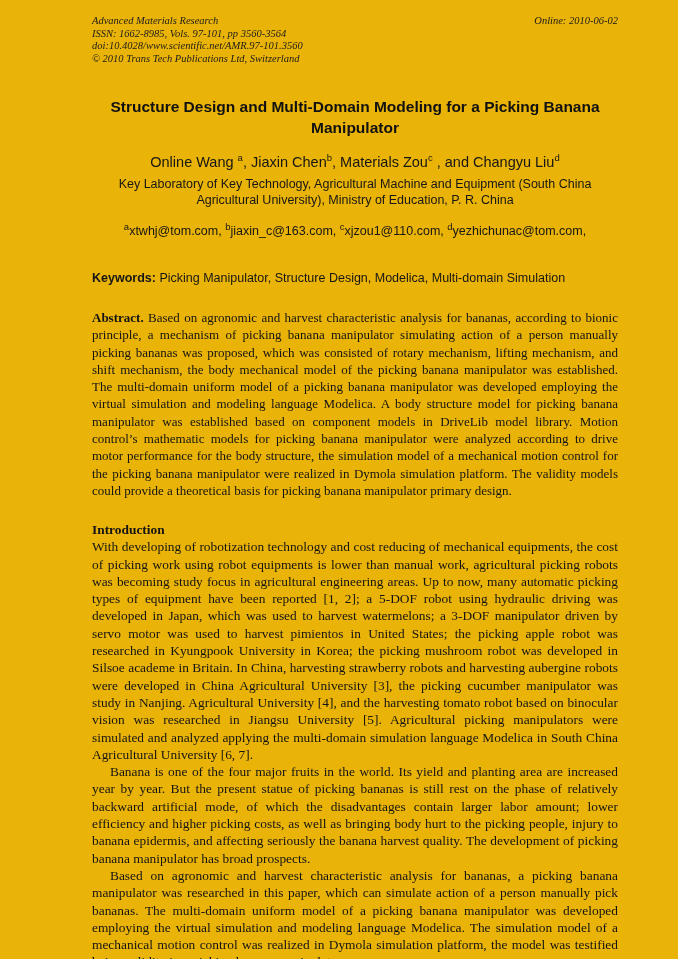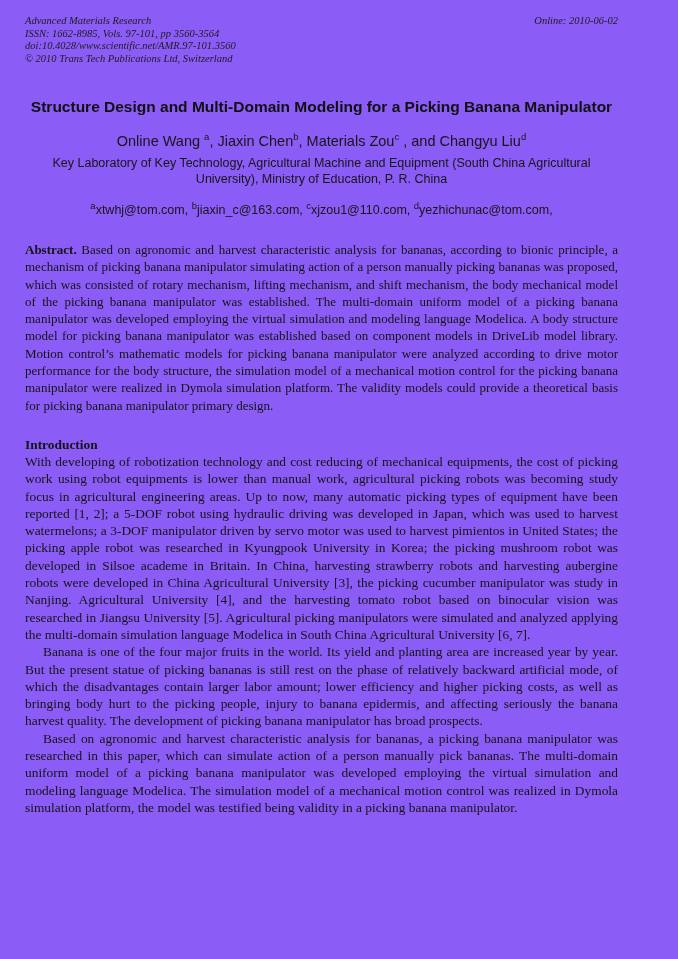--- a/index.html
+++ b/index.html
@@ -8,22 +8,22 @@
     width: 678px;
     height: 959px;
     position: relative;
     font-family: "Liberation Serif", serif;
     color: #141414;
     overflow: hidden;
   }
   .page {
     position: absolute;
     inset: 0;
-    padding: 15px 60px 0 25px;
-    background: #8b5cf6;
+    padding: 15px 60px 0 92px;
+    background: #eab308;
   }
   
   .hdr {
     display: flex;
     justify-content: space-between;
     align-items: flex-start;
     font-family: "Liberation Serif", serif;
     font-style: italic;
     font-size: 10.5px;
     line-height: 12.5px;
@@ -122,20 +122,21 @@
   </div>
 
   <div class="title">Structure Design and Multi-Domain Modeling for a Picking Banana Manipulator</div>
 
   <div class="authors"><span>Online Wang </span><sup>a</sup><span>, Jiaxin Chen</span><sup>b</sup><span>, Materials Zou</span><sup>c</sup><span> , and Changyu Liu</span><sup>d</sup></div>
 
   <div class="affiliation">Key Laboratory of Key Technology, Agricultural Machine and Equipment (South China Agricultural University), Ministry of Education, P. R. China</div>
 
   <div class="emails"><sup>a</sup><span>xtwhj@tom.com, </span><sup>b</sup><span>jiaxin_c@163.com, </span><sup>c</sup><span>xjzou1@110.com, </span><sup>d</sup><span>yezhichunac@tom.com,</span></div>
 
+  <div class="keywords"><b>Keywords:</b><span> Picking Manipulator, Structure Design, Modelica, Multi-domain Simulation</span></div>
 
   <div class="abstract"><b>Abstract.</b><span> Based on agronomic and harvest characteristic analysis for bananas, according to bionic principle, a mechanism of picking banana manipulator simulating action of a person manually picking bananas was proposed, which was consisted of rotary mechanism, lifting mechanism, and shift mechanism, the body mechanical model of the picking banana manipulator was established. The multi-domain uniform model of a picking banana manipulator was developed employing the virtual simulation and modeling language Modelica. A body structure model for picking banana manipulator was established based on component models in DriveLib model library. Motion control’s mathematic models for picking banana manipulator were analyzed according to drive motor performance for the body structure,  the simulation model of a mechanical motion control for the picking banana manipulator were realized in Dymola simulation platform. The validity models could provide a theoretical basis for picking banana manipulator primary design.</span></div>
 
   <div class="section-heading">Introduction</div>
 
   <p class="body-para first">With developing of robotization technology and cost reducing of mechanical equipments, the cost of picking work using robot equipments is lower than manual work, agricultural picking robots was becoming study focus in agricultural engineering areas. Up to now, many automatic picking types of equipment have been reported [1, 2]; a 5-DOF robot using hydraulic driving was developed in Japan, which was used to harvest watermelons; a 3-DOF manipulator driven by servo motor was used to harvest pimientos in United States; the picking apple robot was researched in Kyungpook University in Korea; the picking mushroom robot was developed in Silsoe academe in Britain. In China, harvesting strawberry robots and harvesting aubergine robots were developed in China Agricultural University [3], the picking cucumber manipulator was study in Nanjing. Agricultural University [4], and the harvesting tomato robot based on binocular vision was researched in Jiangsu University [5]. Agricultural picking manipulators were simulated and analyzed applying the multi-domain simulation language Modelica in South China Agricultural University [6, 7].</p>
   <p class="body-para indent">Banana is one of the four major fruits in the world. Its yield and planting area are increased year by year. But the present statue of picking bananas is still rest on the phase of relatively backward artificial mode, of which the disadvantages contain larger labor amount; lower efficiency and higher picking costs, as well as bringing body hurt to the picking people, injury to banana epidermis, and affecting seriously the banana harvest quality. The development of picking banana manipulator has broad prospects.</p>
   <p class="body-para indent">Based on agronomic and harvest characteristic analysis for bananas, a picking banana manipulator was researched in this paper, which can simulate action of a person manually pick bananas. The multi-domain uniform model of a picking banana manipulator was developed employing the virtual simulation and modeling language Modelica. The simulation model of a mechanical motion control was realized in Dymola simulation platform, the model was testified being validity in a picking banana manipulator.</p>
 
 </div>

